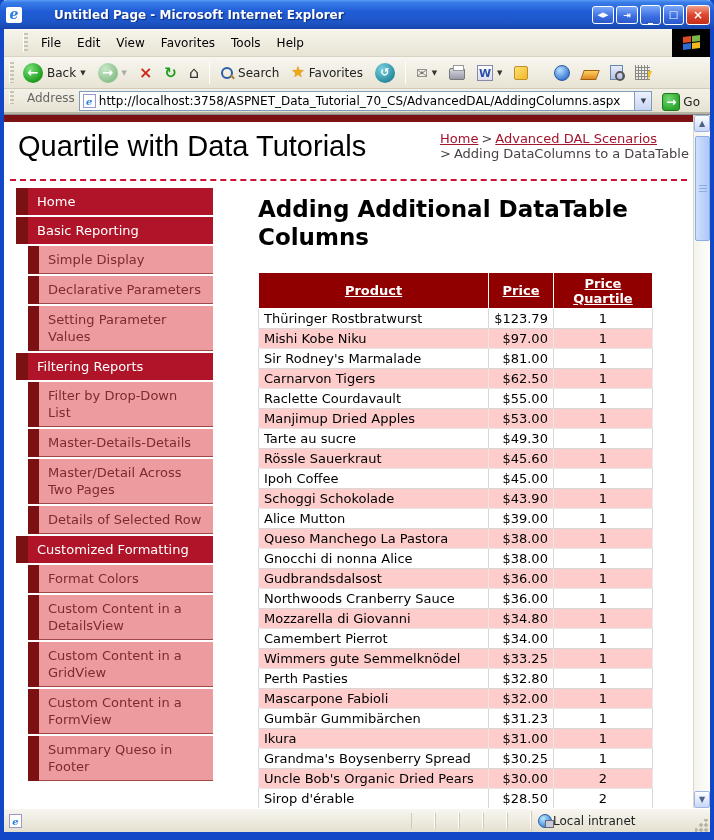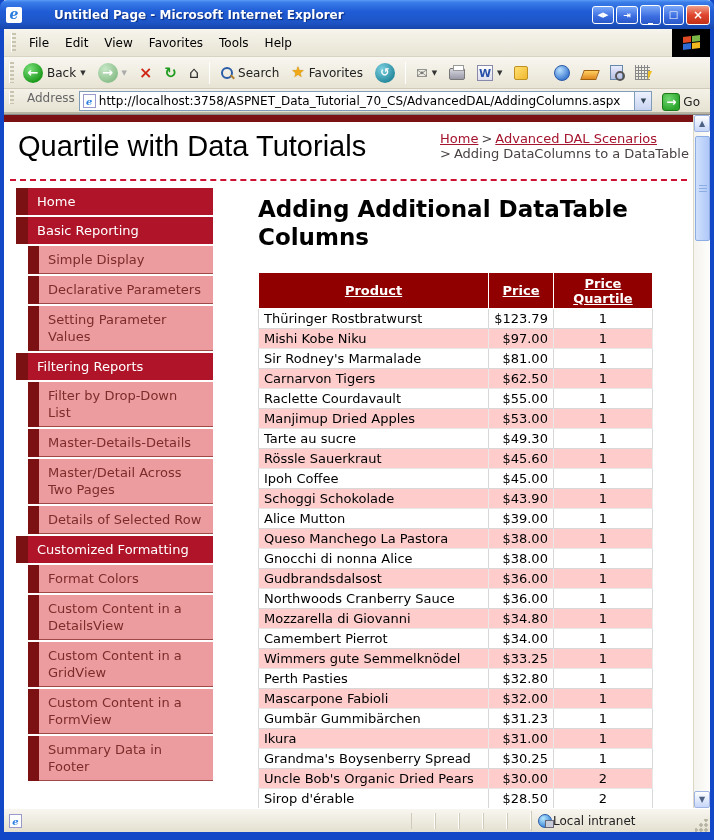--- a/index.html
+++ b/index.html
@@ -18,21 +18,21 @@
   .titlebar .title{flex:1;color:#fff;font-weight:bold;font-size:12px;
     text-shadow:1px 1px 1px #0a2a7a;white-space:nowrap;overflow:hidden;margin-left:28px;}
   .tb-btns{display:flex;gap:2px;align-items:center;}
   .wbtn{width:21px;height:20px;border:1px solid #fff;border-radius:3px;color:#fff;
     background:linear-gradient(180deg,#7aa8f8,#3a6ce0 60%,#2a58c8);
     font-size:10px;line-height:18px;text-align:center;font-weight:bold;}
   .wbtn.small{width:22px;height:18px;font-size:9px;line-height:16px;}
   .wbtn.close{width:24px;background:linear-gradient(180deg,#f0a088,#e0452e 50%,#c03018);font-size:12px;}
   .wbtn .min{display:inline-block;transform:translateY(3px);font-weight:bold;}
   
-  .menubar{height:28px;display:flex;align-items:center;gap:2px;padding-left:4px;
+  .menubar{height:28px;display:flex;align-items:center;gap:2px;padding-left:16px;
     background:linear-gradient(180deg,#f6f4ec,#e8e4d4);border-bottom:1px solid #d8d4c4;}
   .grip{width:5px;height:70%;margin:0 3px;
     background:repeating-linear-gradient(180deg,#c8c4b0 0 2px,transparent 2px 4px);
     border-left:1px solid #fff;}
   .menu-item{padding:4px 8px;font-size:12px;}
   .brand-box{margin-left:auto;width:38px;height:28px;background:#000;
     display:flex;align-items:center;justify-content:center;}
   .winflag{display:grid;grid-template-columns:8px 8px;grid-template-rows:6px 6px;gap:1px;transform:skewY(-6deg);}
   .winflag i{display:block;}
   
@@ -338,21 +338,21 @@
               <span class="lbl">Custom Content in a GridView</span>
             </div>
             <div class="sb-row sub">
               <span class="spacer"></span>
               <span class="strip"></span>
               <span class="lbl">Custom Content in a FormView</span>
             </div>
             <div class="sb-row sub">
               <span class="spacer"></span>
               <span class="strip"></span>
-              <span class="lbl">Summary Data in Footer</span>
+              <span class="lbl">Summary Queso in Footer</span>
             </div>
           </div>
         <div class="main">
           <h1 class="page-title">Adding Additional DataTable Columns</h1>
           <table class="grid">
             <thead id="grid-head">
                 <tr>
                   <th><a href="#">Product</a></th>
                   <th><a href="#">Price</a></th>
                   <th><a href="#">Price Quartile</a></th>

